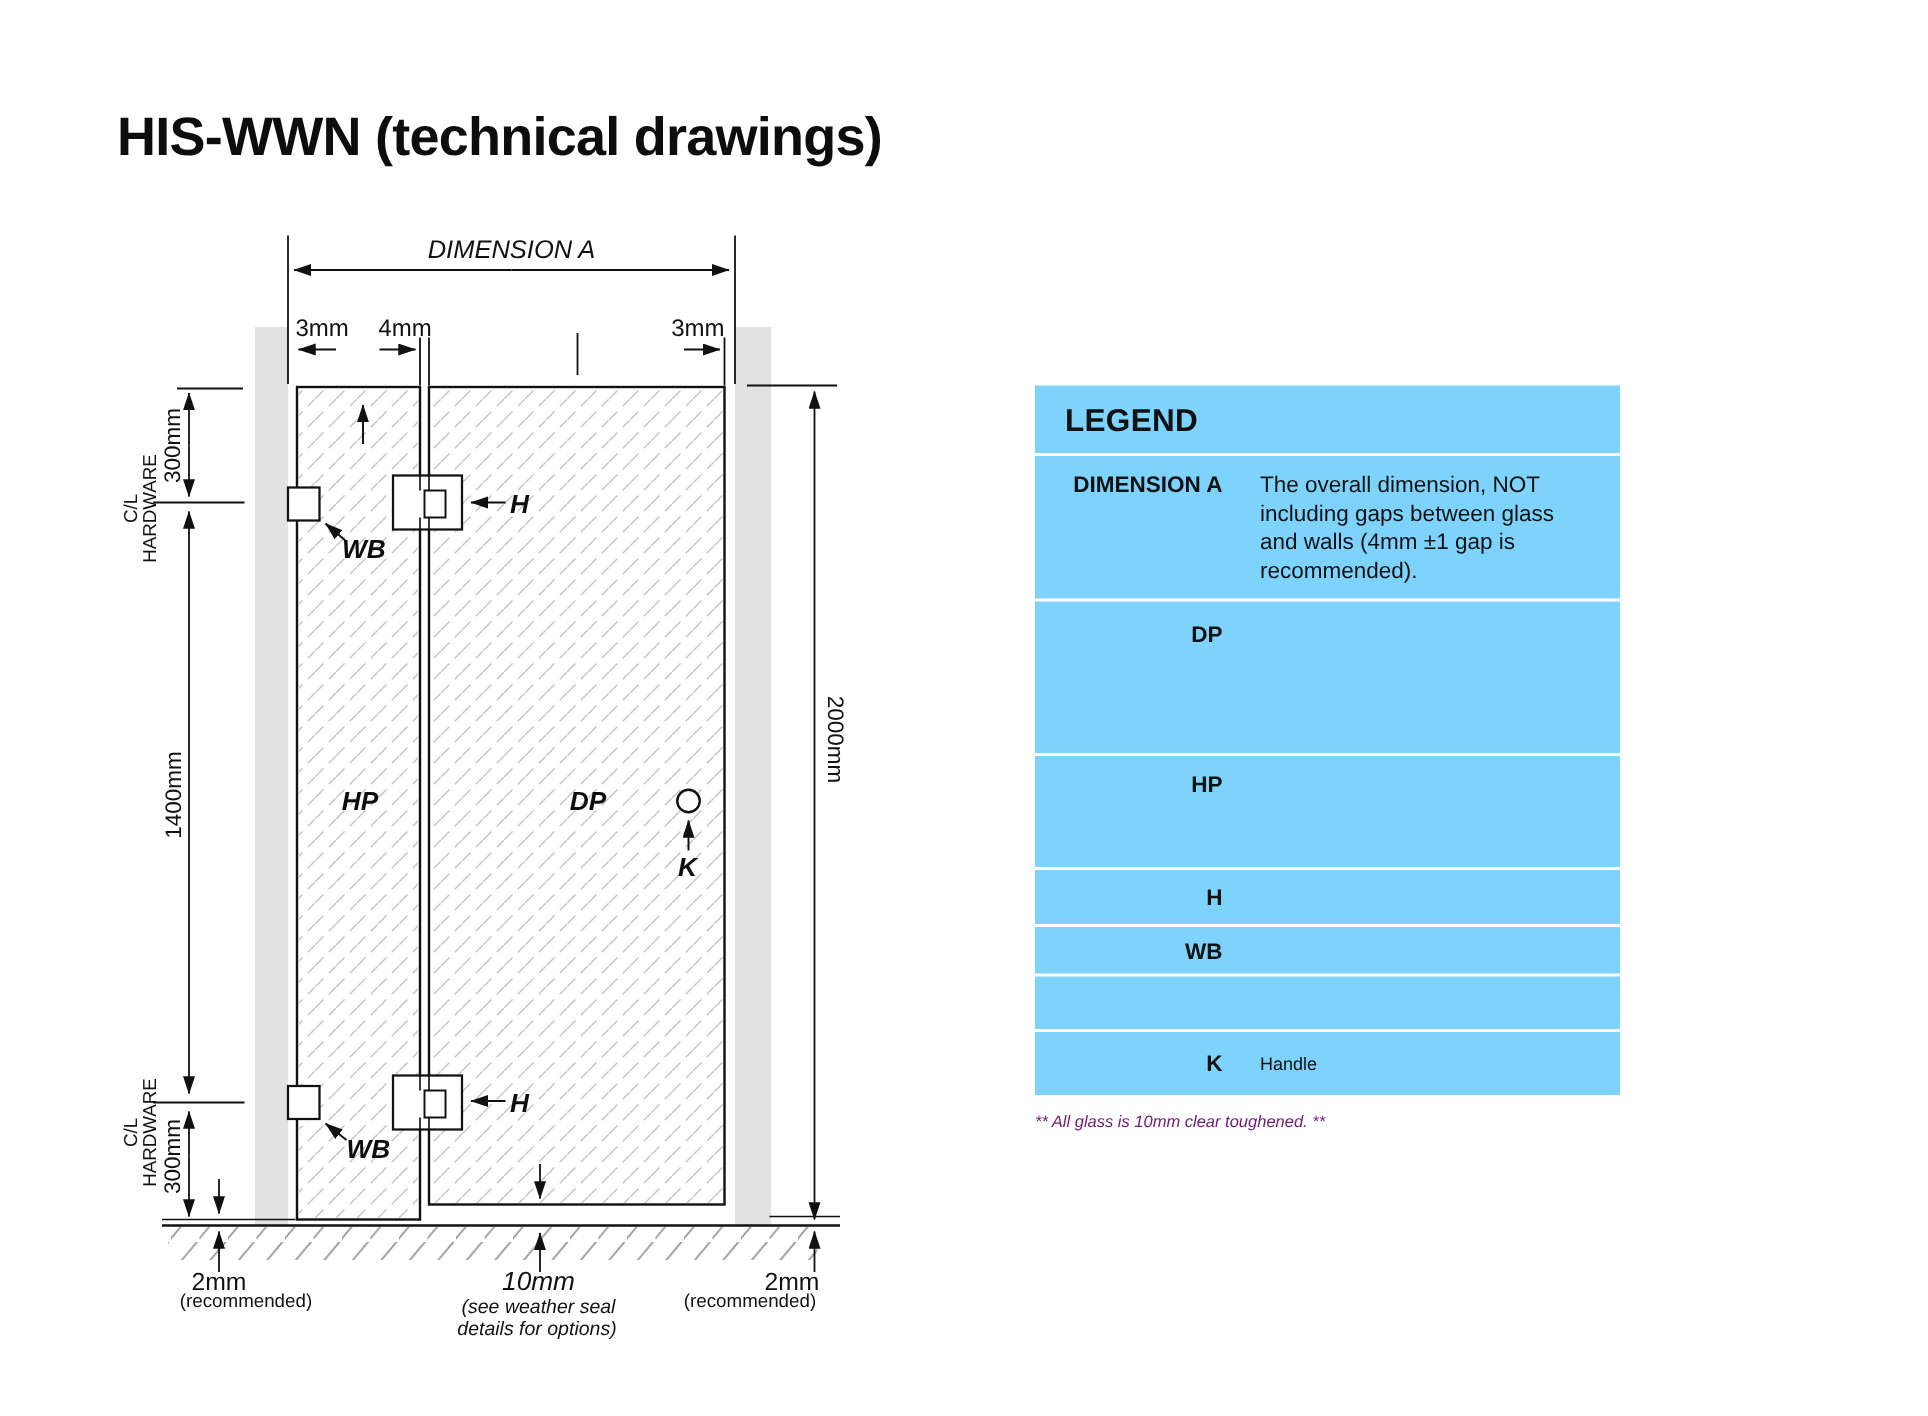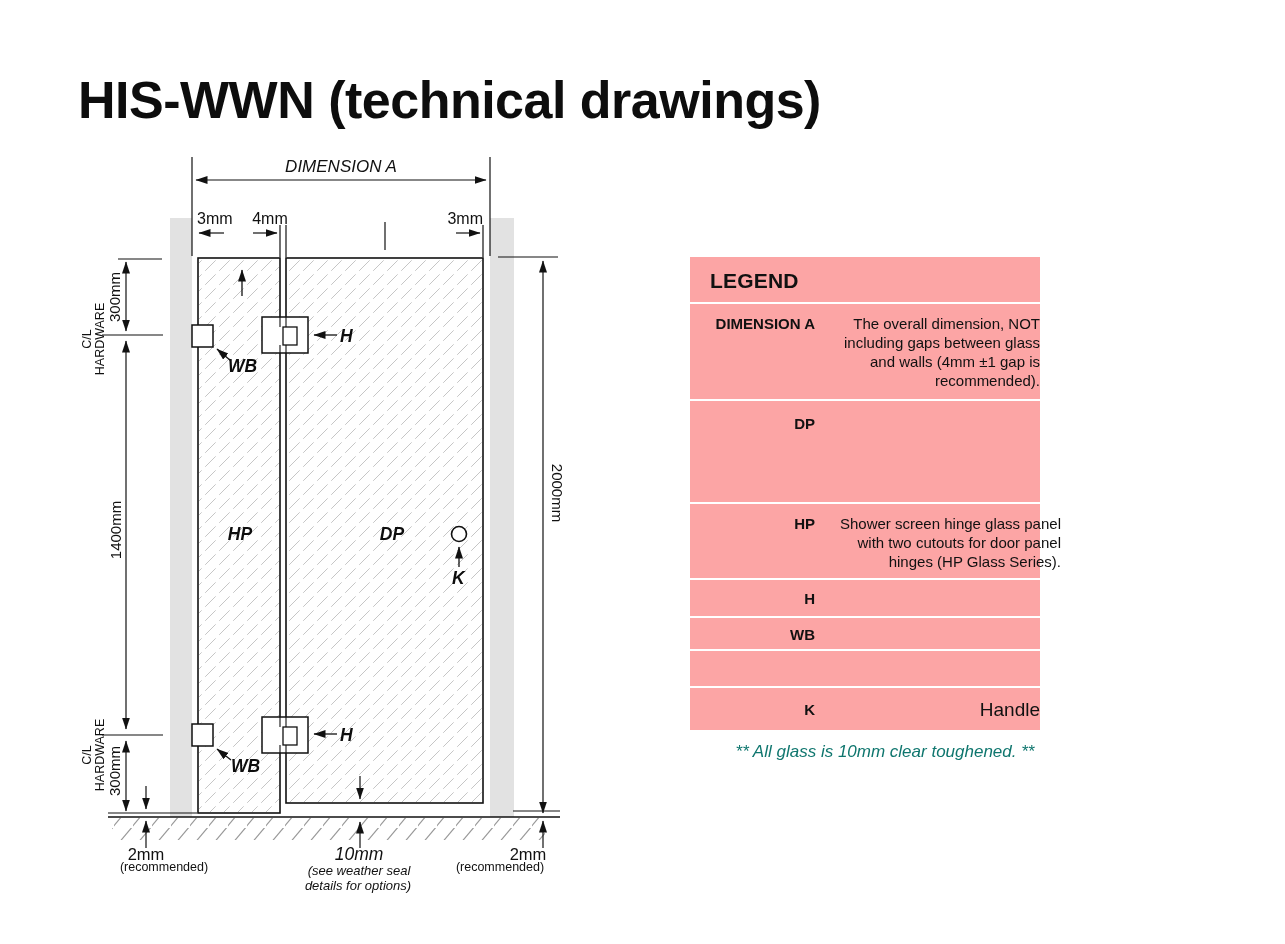--- a/index.html
+++ b/index.html
@@ -2,59 +2,59 @@
 <html><head>
 <meta charset="utf-8">
 <style>
   html,body { margin:0; padding:0; background:#ffffff; }
   .page {
     position:relative; width:1285px; height:944px; background:#ffffff;
     font-family:"Liberation Sans", sans-serif; color:#111; overflow:hidden;
   }
   .page-title {
     position:absolute; left:78px; top:70px; margin:0;
-    font-size:52px; font-weight:700; letter-spacing:-0.5px; color:#0d0d0d;
+    font-size:36px; font-weight:700; letter-spacing:-0.5px; color:#0d0d0d;
   }
   svg.drawing { position:absolute; left:0; top:0; }
 
   
   .t-it   { font-size:17px; font-style:italic; fill:#111; }
   .t-dim  { font-size:16px; fill:#111; }
   .t-rot  { font-size:15px; fill:#111; }
   .t-cl   { font-size:12.5px; fill:#111; }
   .t-lbl  { font-size:17.5px; font-style:italic; font-weight:700; fill:#0d0d0d; }
   .t-b    { font-size:16.5px; fill:#111; }
   .t-bi   { font-size:17.5px; font-style:italic; fill:#111; }
   .t-note { font-size:12.5px; fill:#111; }
   .t-notei{ font-size:13px; font-style:italic; fill:#111; }
 
   
   .legend {
-    position:absolute; left:690px; top:257px; width:350px;
-    background:#fca5a5;
+    position:absolute; left:690px; top:257px; width:390px;
+    background:#7dd3fc;
   }
   .legend-header { padding:12px 0 9px 20px; }
   .legend-title { font-size:21px; font-weight:700; letter-spacing:0.2px; }
   .legend-row { display:flex; border-top:2px solid #ffffff; box-sizing:border-box; }
   .legend-key {
     width:125px; padding-right:25px; flex:none; text-align:right;
     font-weight:700; font-size:15px; line-height:19px;
   }
-  .legend-desc { flex:1; font-size:15px; line-height:19px; white-space:pre;text-align:right; }
+  .legend-desc { flex:1; font-size:15px; line-height:19px; white-space:pre; }
   .r-dima  { height:97px;  padding-top:10px; }
   .r-dp    { height:103px; padding-top:13px; }
   .r-hp    { height:76px;  padding-top:10px; }
   .r-h     { height:38px;  padding-top:9px; }
   .r-wb    { height:33px;  padding-top:7px; }
   .r-empty { height:37px; }
   .r-k     { height:44px;  padding-top:12px; }
-  .r-k .legend-desc { font-size:19px; }
+  .r-k .legend-desc { font-size:12px; }
   .legend-note {
     position:absolute; left:690px; top:742px; width:390px;
-    text-align:center; font-size:17px; font-style:italic; color:#0f766e;
+    font-size:11px; font-style:italic; color:#701a75;
   }
 </style>
 </head>
 <body>
 
 <div class="page">
 
   <h1 class="page-title">HIS-WWN (technical drawings)</h1>
 
   <svg class="drawing" width="680" height="944" viewBox="0 0 680 944">
@@ -205,23 +205,20 @@
       <div class="legend-desc">The overall dimension, NOT
 including gaps between glass
 and walls (4mm ±1 gap is
 recommended).</div>
     </div>
     <div class="legend-row r-dp">
       <div class="legend-key">DP</div>
     </div>
     <div class="legend-row r-hp">
       <div class="legend-key">HP</div>
-      <div class="legend-desc">Shower screen hinge glass panel
-with two cutouts for door panel
-hinges (HP Glass Series).</div>
     </div>
     <div class="legend-row r-h">
       <div class="legend-key">H</div>
     </div>
     <div class="legend-row r-wb">
       <div class="legend-key">WB</div>
     </div>
     <div class="legend-row r-empty">
       <div class="legend-key"></div>
       <div class="legend-desc"></div>

